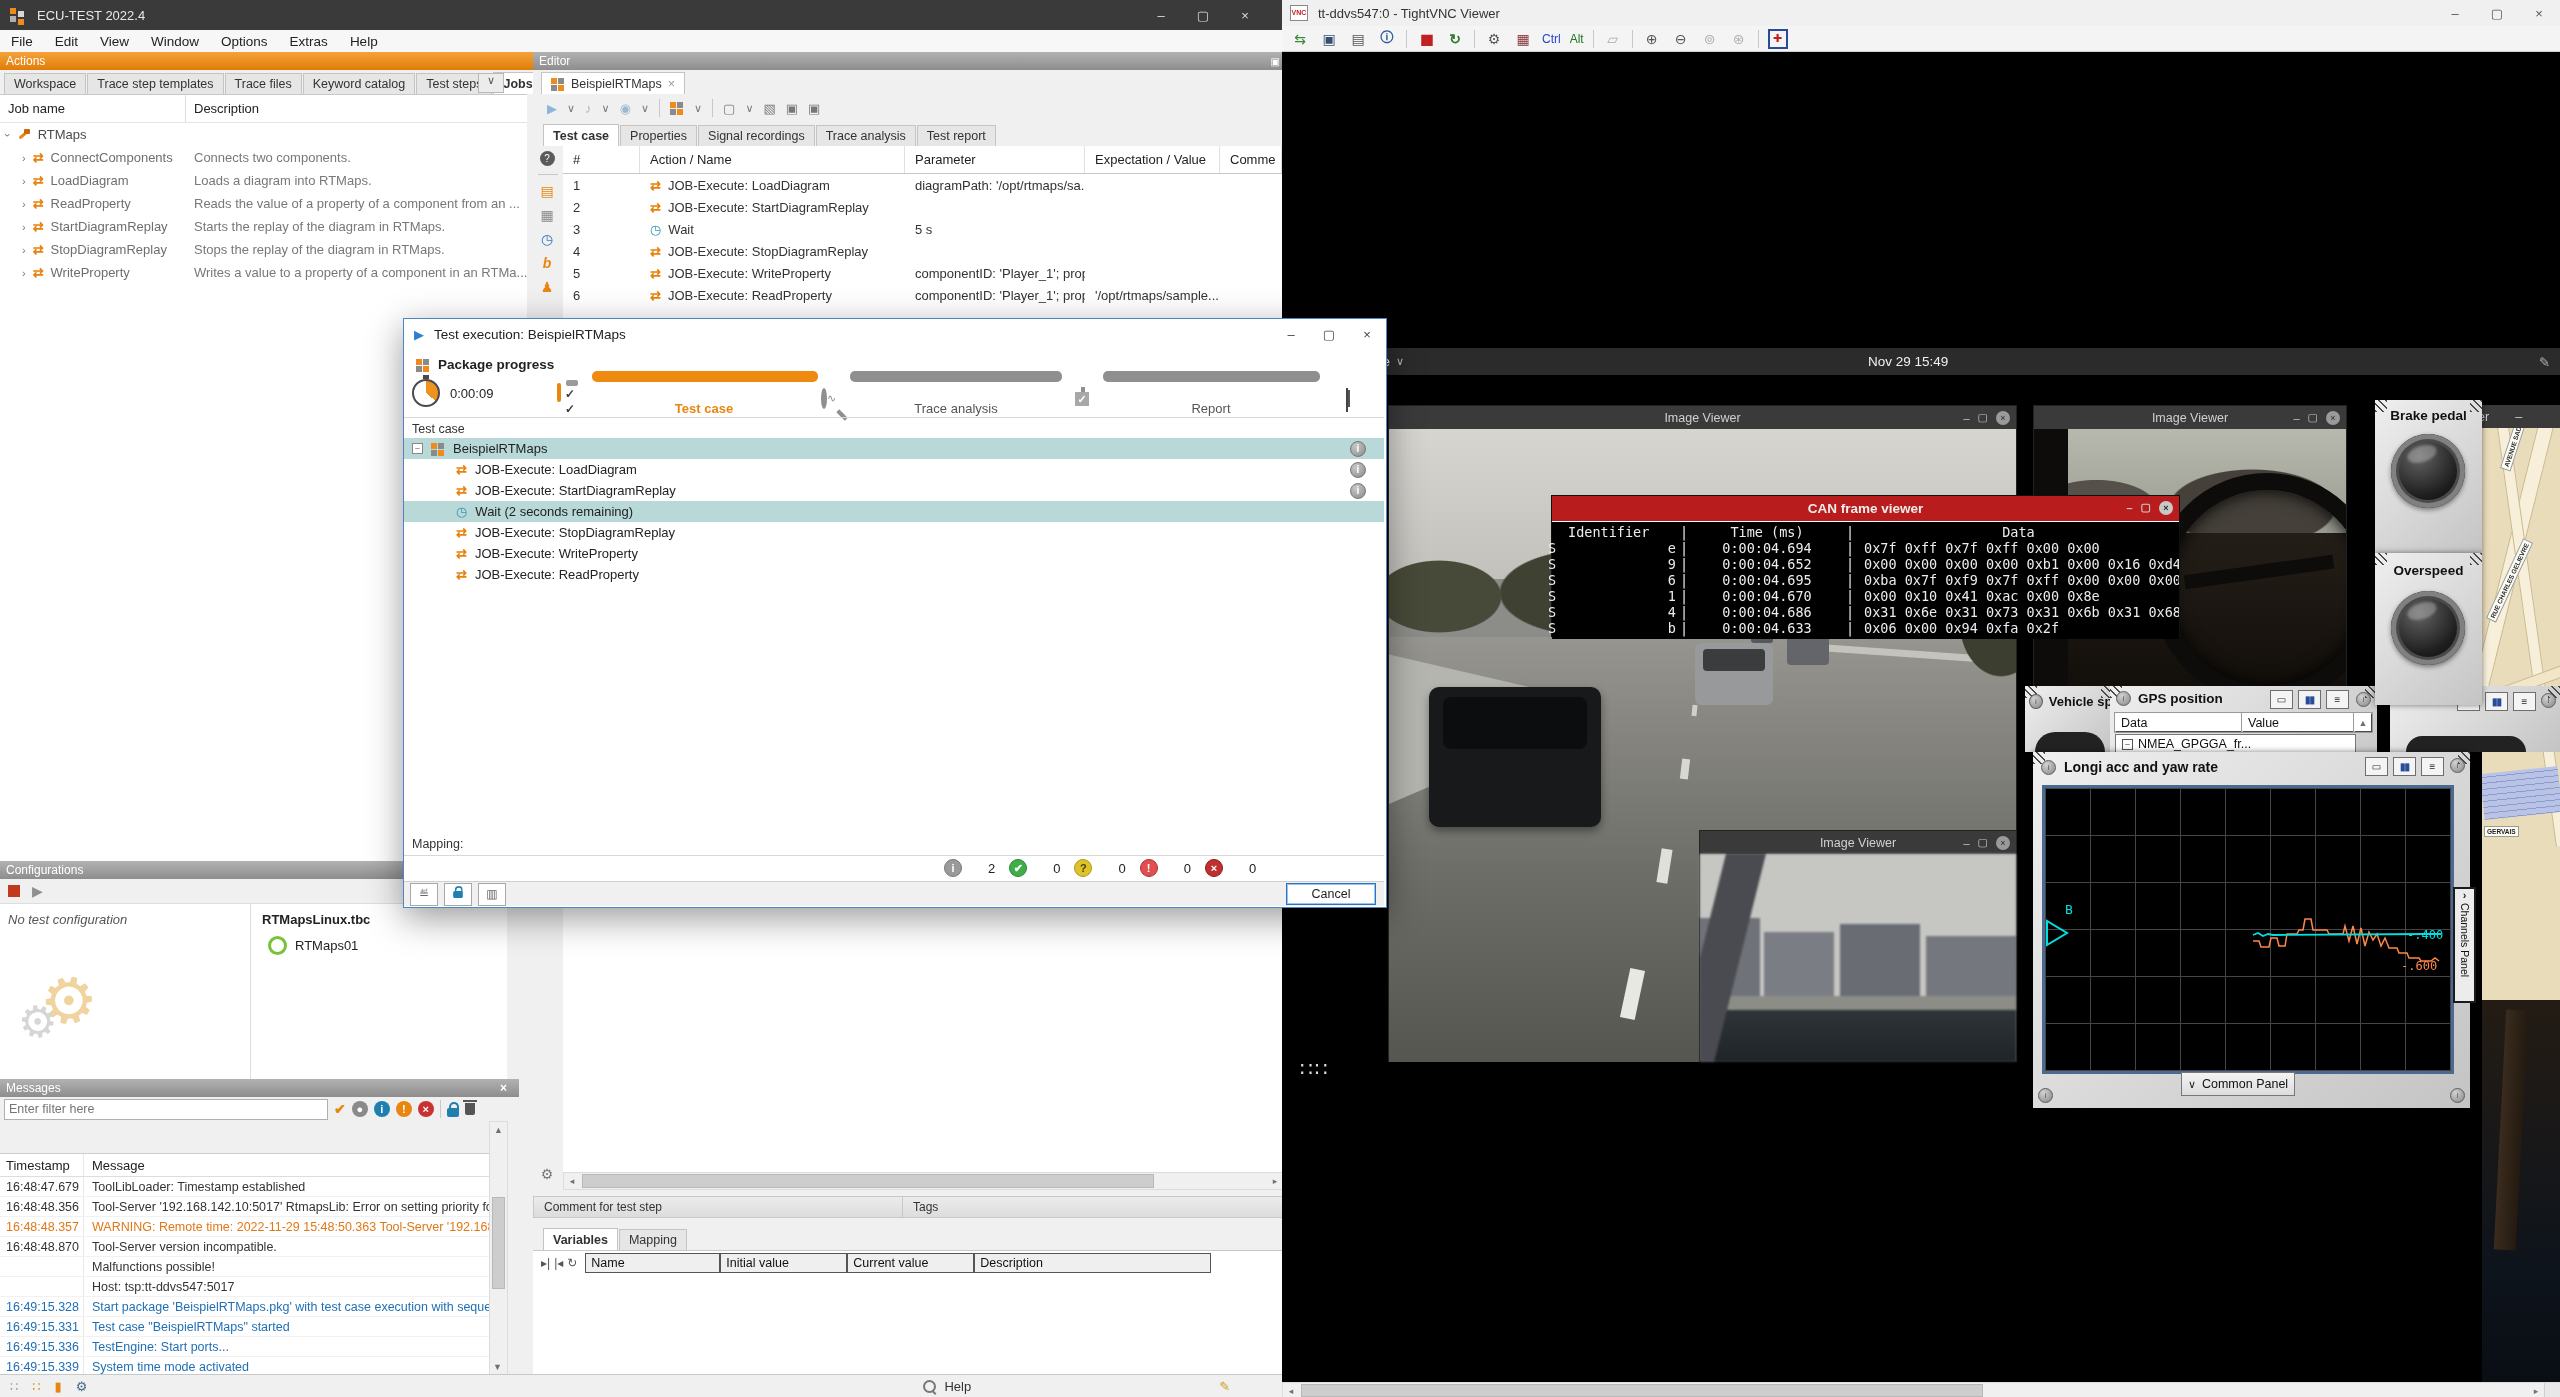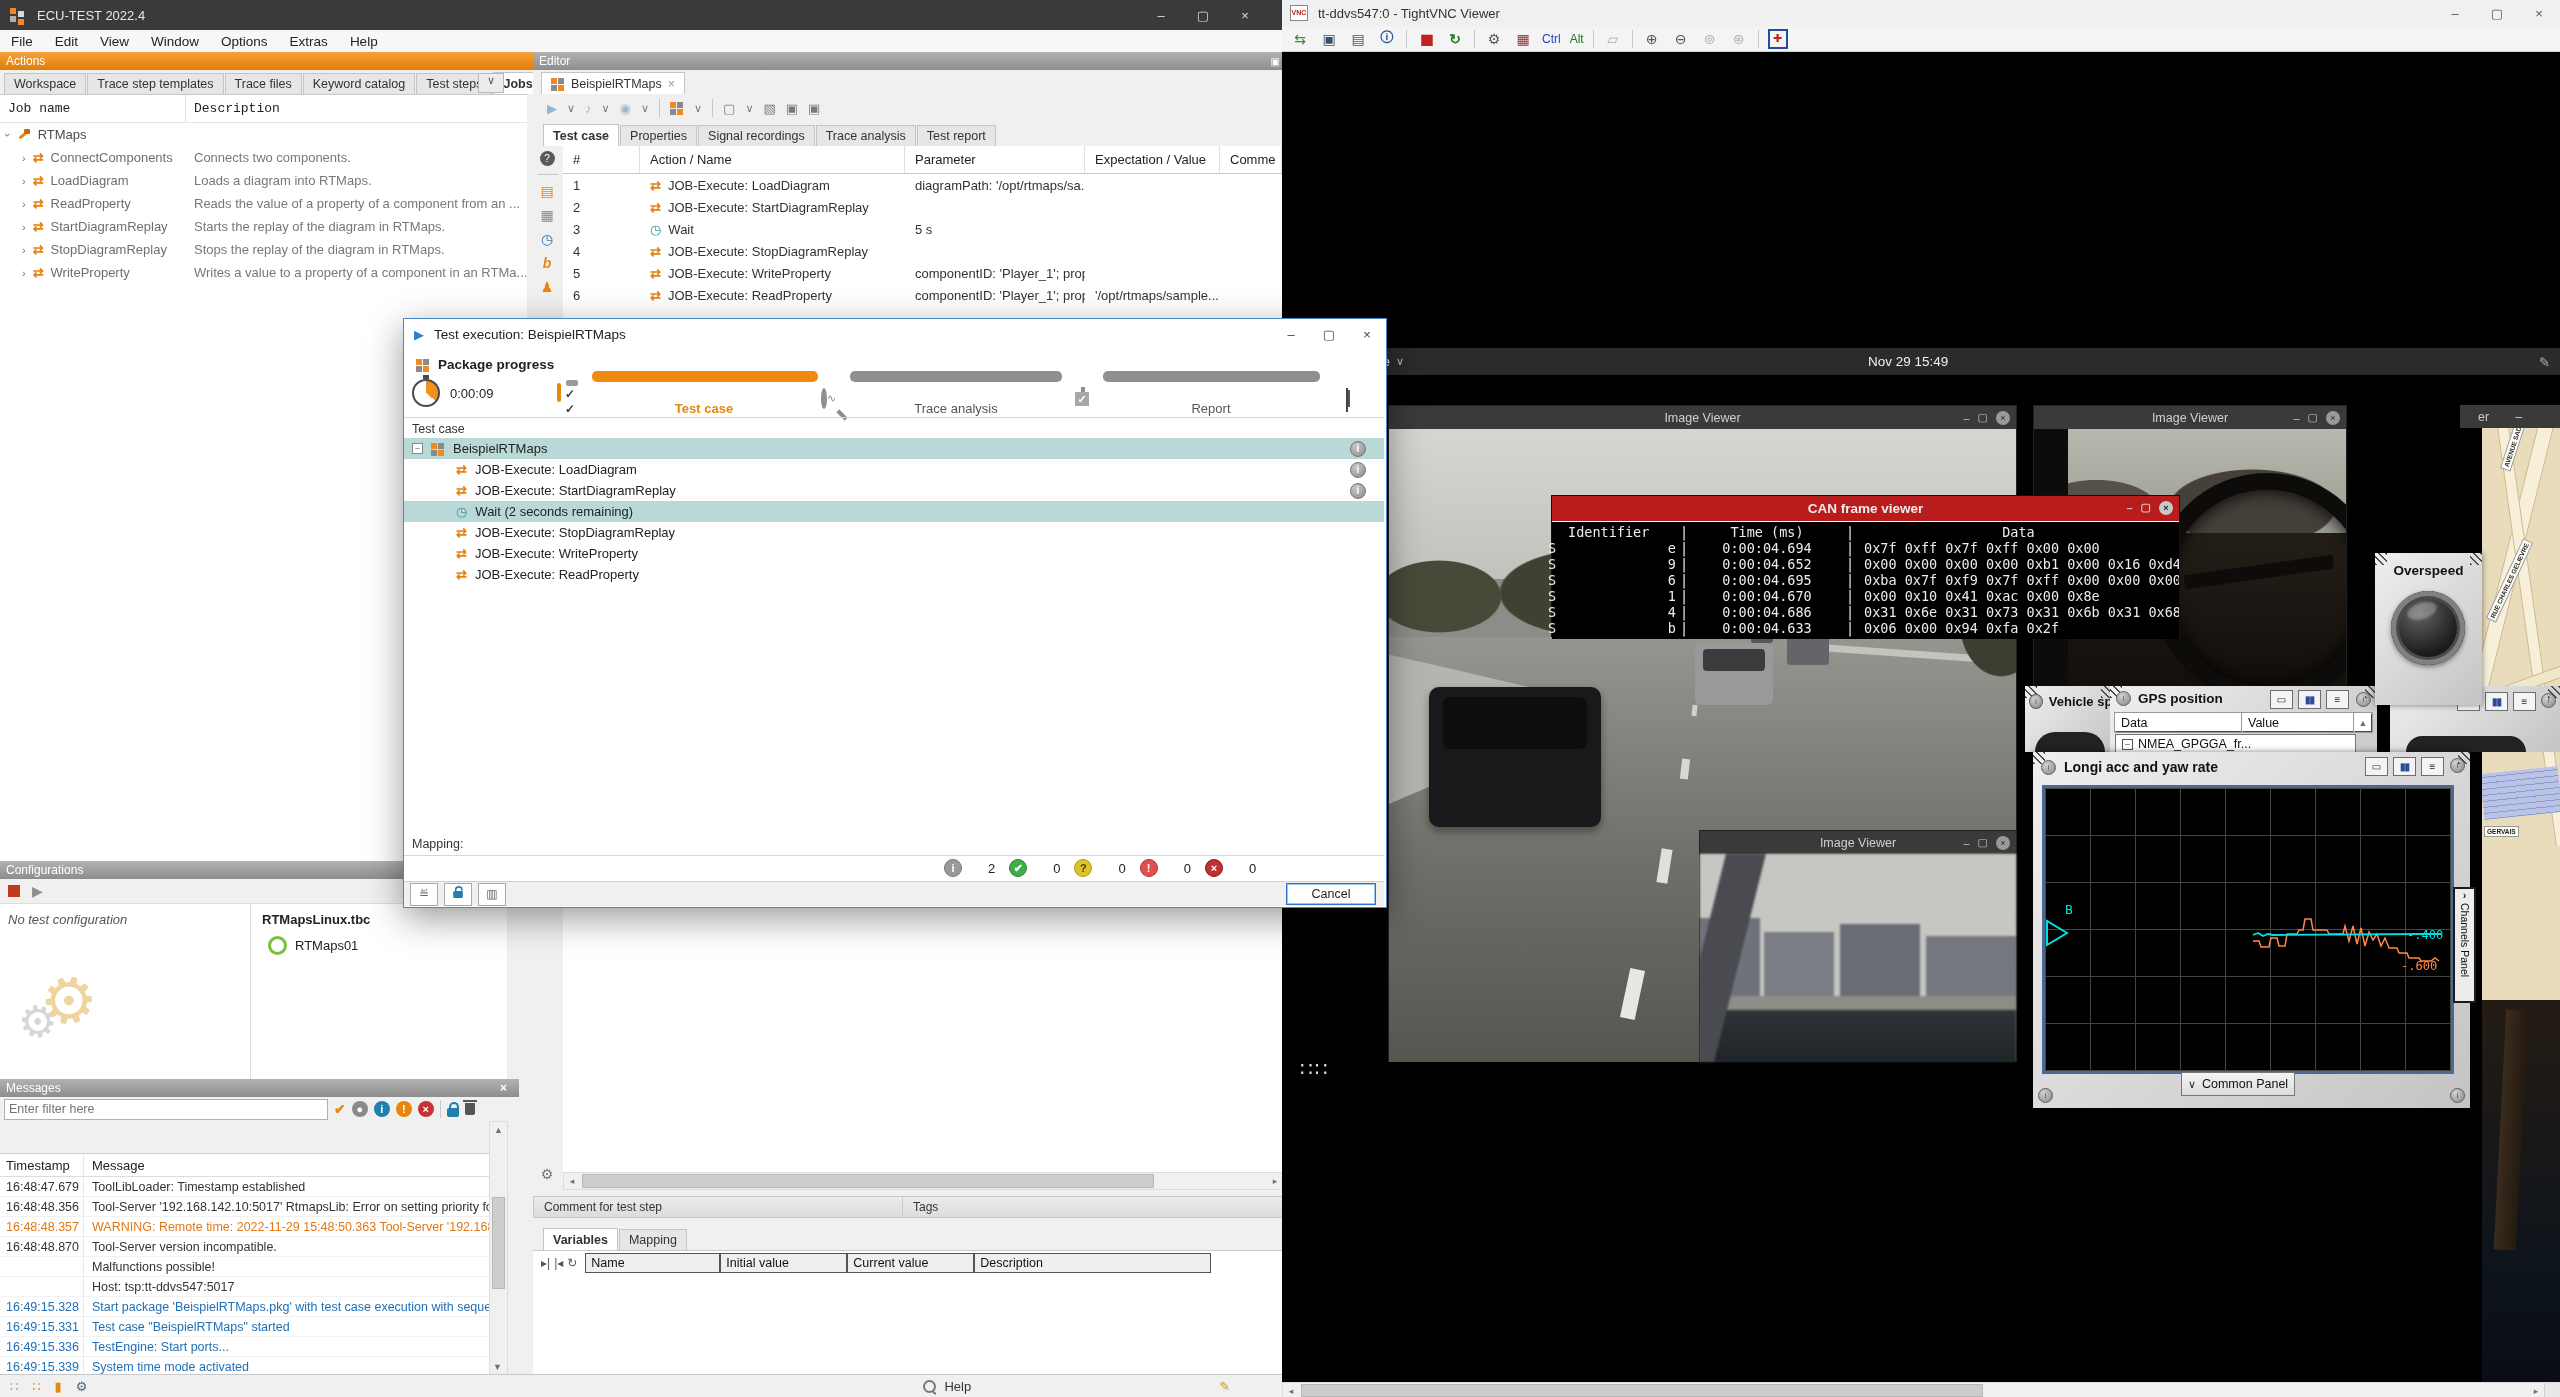--- a/index.html
+++ b/index.html
@@ -150,21 +150,21 @@
 
     <span class="tab">Workspace</span>
         <span class="tab">Trace step templates</span>
         <span class="tab">Trace files</span>
         <span class="tab">Keyword catalog</span>
         <span class="tab">Test steps</span>
         <span class="tab active">Jobs</span>
       </div>
     <div class="a" style="left:478px;top:73px;width:24px;height:18px;background:#ececec;border:1px solid #b8b8b8;text-align:center;color:#555;font-size:11px;">∨</div>
     <div class="a" style="left:0;top:94px;width:527px;height:767px;background:#fff;border-top:1px solid #c8c8c8;">
-      <div class="jobs-root-row" style="height:27px;border-bottom:1px solid #e4e4e4;color:#222;font-family:Liberation Mono, monospace;">
+      <div class="jobs-root-row" style="height:27px;border-bottom:1px solid #e4e4e4;color:#222;">
         <div class="flex" style="padding-left:8px;border-right:1px solid #ddd;height:100%;">
             <span>Job name</span>
           </div>
         <div class="flex" style="padding-left:8px;height:100%;">
             <span>Description</span>
           </div>
       </div>
       <div class="jobs-root-row">
         <span class="flex" style="padding-left:6px;gap:7px;">
             <span class="chev" style="transform:rotate(90deg);">›</span>
@@ -789,20 +789,24 @@
         <div class="hdr3d a sarrow" style="left:244px;top:27px;width:16px;height:17px;padding:0;justify-content:center;">▲</div>
         <div class="a" style="left:5px;top:48px;width:239px;height:60px;background:#fff;border:1px solid #777;">
           <div class="flex" style="gap:5px;padding:2px 0 0 6px;font-size:12.5px;color:#111;">
             <span style="width:9px;height:9px;border:1px solid #555;font-size:8px;line-height:7px;text-align:center;">–</span>
             <span class="nw">NMEA_GPGGA_fr...</span>
           </div>
         </div>
       </div>
     </div>
 
+    <div class="metal" style="left:1093px;top:348px;width:107px;height:153px;box-shadow:0 0 6px rgba(0,0,0,.5);">
+      <div style="text-align:center;font-weight:bold;font-size:13.5px;color:#111;margin-top:8px;">Brake pedal</div>
+      <span class="knob" style="left:16px;top:34px;"></span>
+    </div>
     <div class="metal" style="left:1093px;top:501px;width:107px;height:152px;box-shadow:0 0 6px rgba(0,0,0,.5);">
       <div style="text-align:center;font-weight:bold;font-size:13.5px;color:#111;margin-top:10px;">Overspeed</div>
       <span class="knob" style="left:16px;top:38px;"></span>
     </div>
 
     <div class="metal" style="left:751px;top:700px;width:437px;height:356px;box-shadow:0 0 6px rgba(0,0,0,.5);">
       <div class="a flex" style="left:8px;top:7px;gap:8px;">
         <span class="rivet">i</span>
         <span style="font-weight:bold;font-size:14px;color:#111;">Longi acc and yaw rate</span>
       </div>

